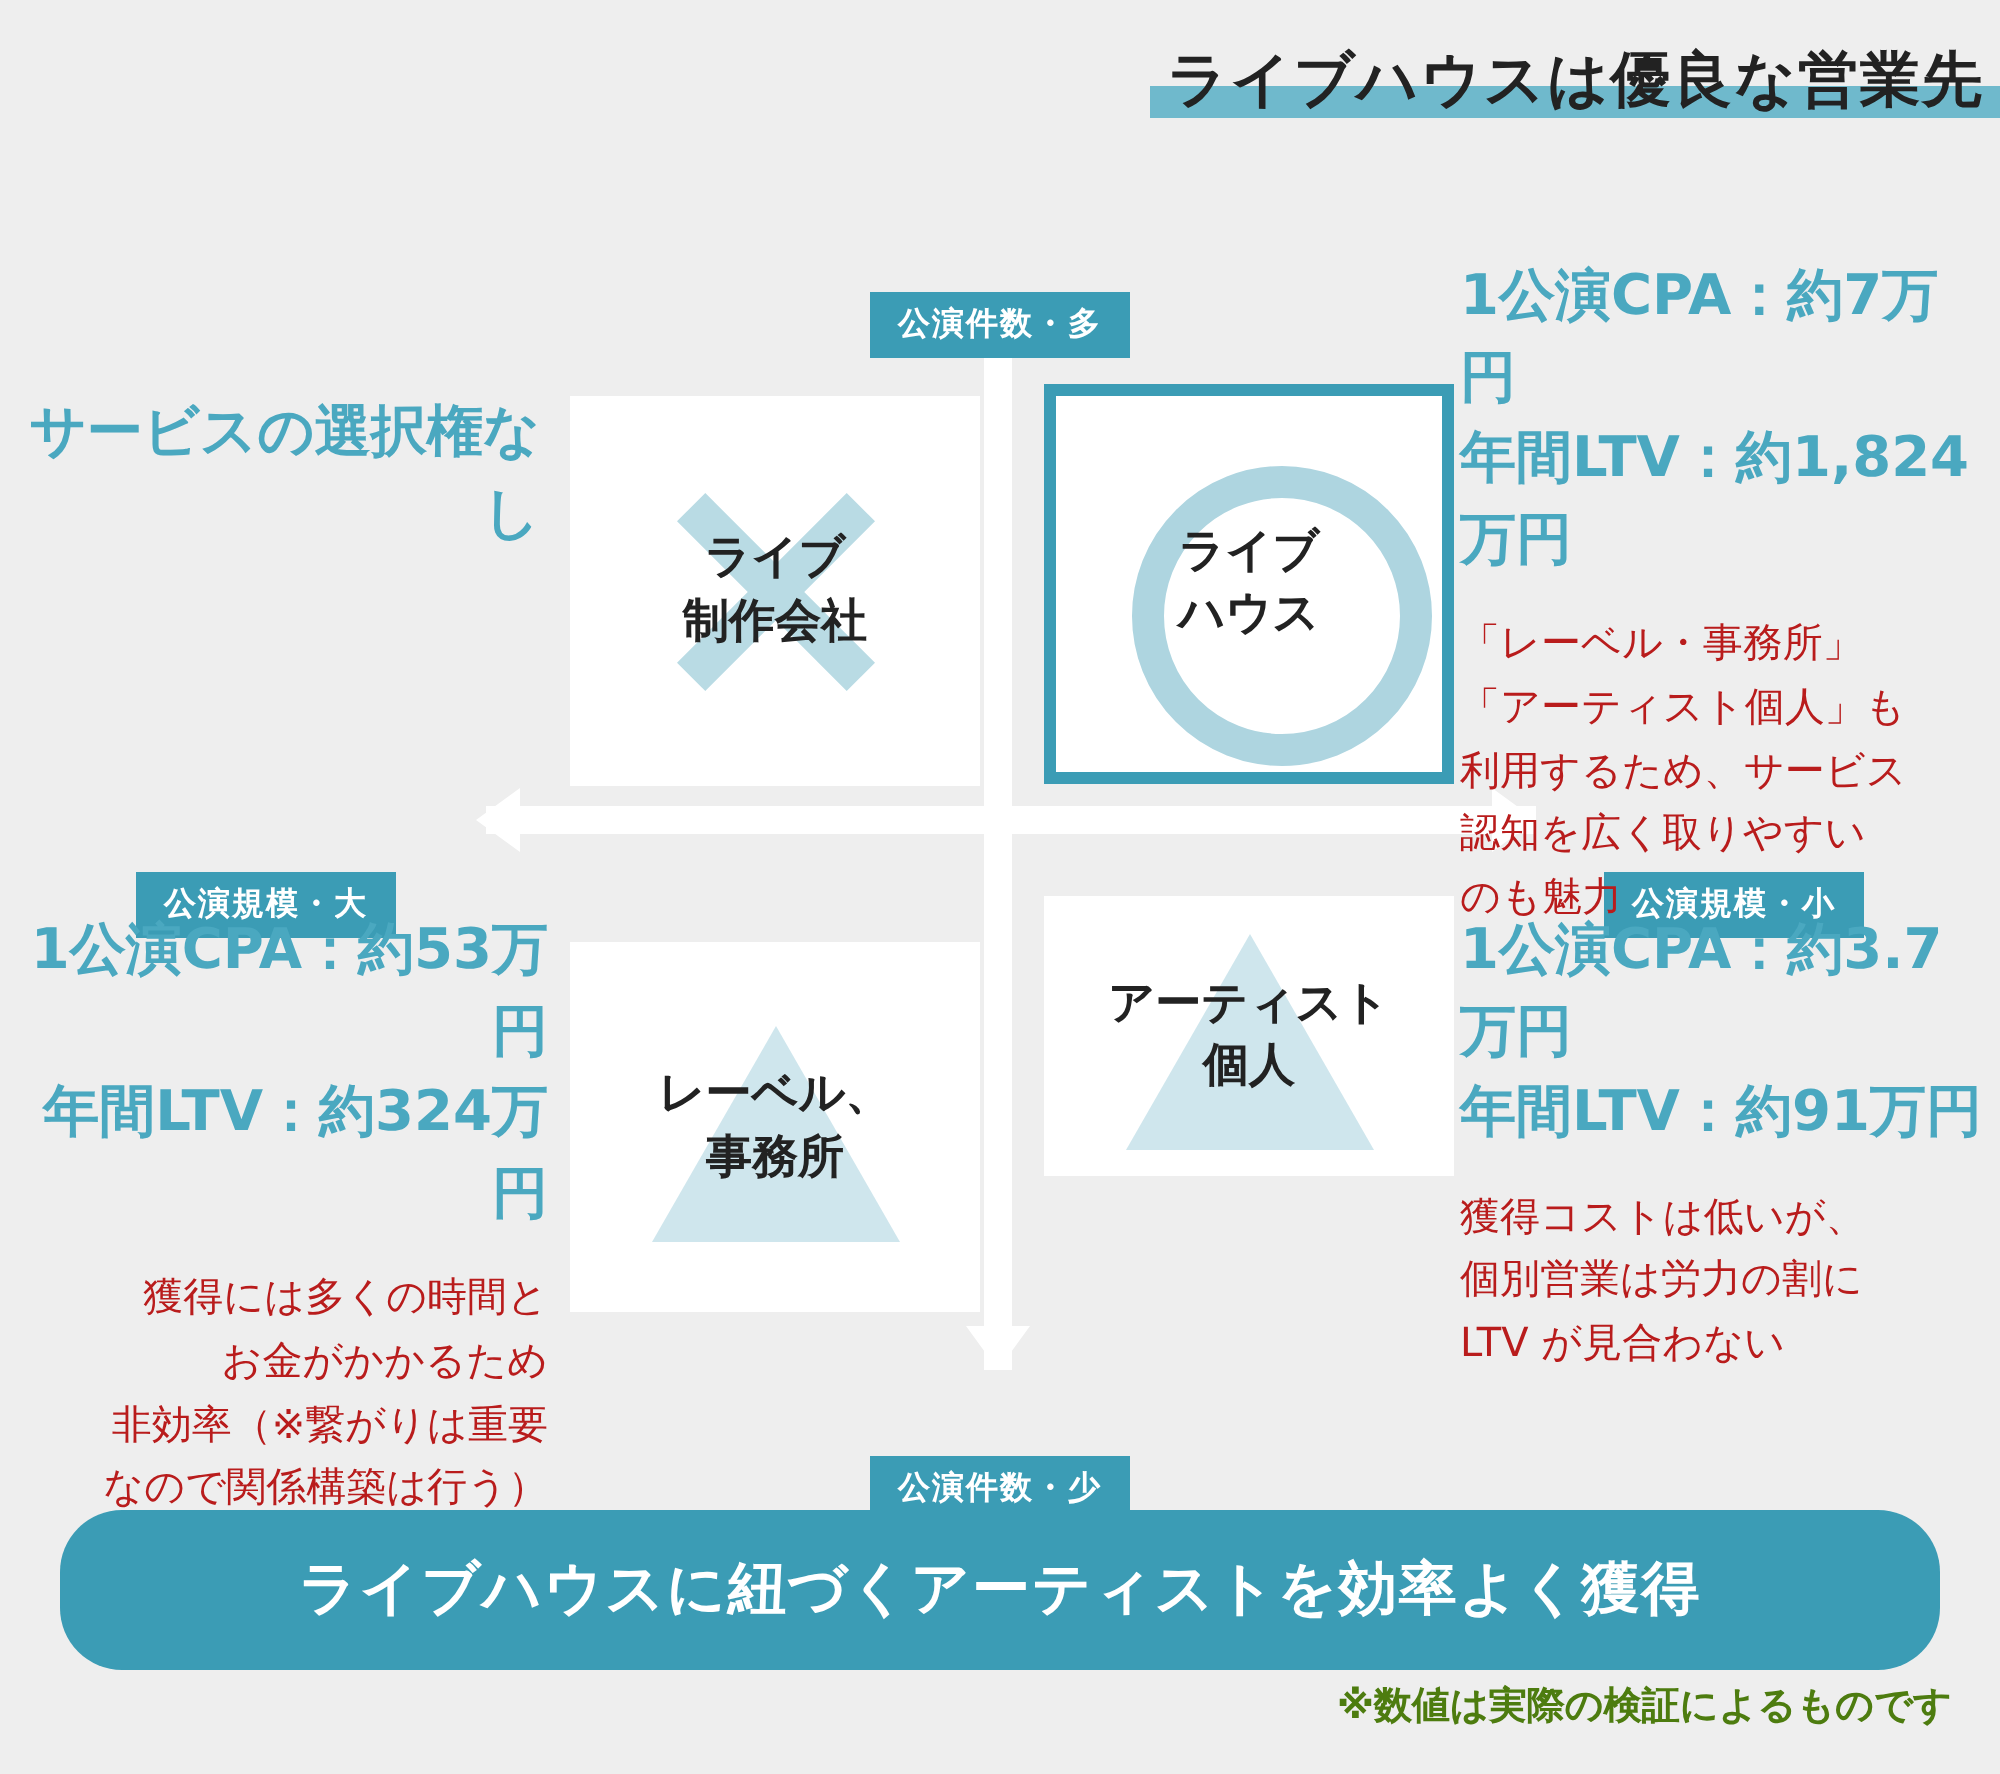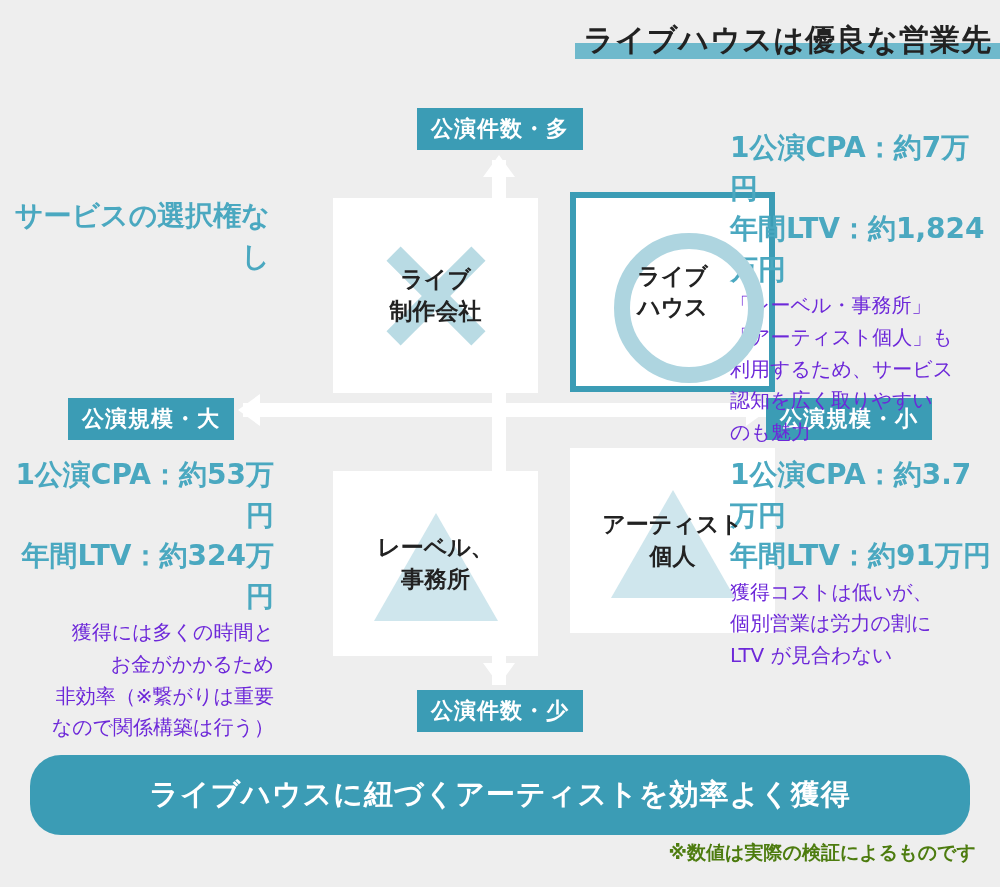--- a/index.html
+++ b/index.html
@@ -45,25 +45,26 @@
     font-weight: bold;
     color: #222222;
     letter-spacing: 1px;
   }
 
   
   .chip {
     position: absolute;
     background: #3b9cb5;
     color: #ffffff;
-    font-size: 22px;
+    font-size: 16px;
     font-weight: bold;
     padding: 6px 14px;
     letter-spacing: 1px;
     white-space: nowrap;
+    margin-top: 38px;
   }
   .chip-top    { top: 108px; left: 50%; transform: translateX(-50%); }
   .chip-bottom { top: 690px; left: 50%; transform: translateX(-50%); }
   .chip-left   { top: 398px; left: 68px; }
   .chip-right  { top: 398px; right: 68px; }
 
   
   .axis-v {
     position: absolute;
     left: 499px;
@@ -113,37 +114,36 @@
   }
 
   
   .card {
     position: absolute;
     background: #ffffff;
     display: flex;
     align-items: center;
     justify-content: center;
     box-sizing: border-box;
-    margin-left: 48px;
   }
   .card-label {
     position: relative;
     z-index: 3;
     font-size: 23px;
     font-weight: bold;
     line-height: 1.35;
     text-align: center;
     color: #222222;
     white-space: pre-line;
   }
   .card-tl { left: 285px; top: 198px; width: 205px; height: 195px; }
   .card-tr { left: 522px; top: 192px; width: 205px; height: 200px;
              border: 6px solid #3b9cb5; }
   .card-bl { left: 285px; top: 471px; width: 205px; height: 185px; }
-  .card-br { left: 522px; top: 448px; width: 205px; height: 185px; }
+  .card-br { left: 522px; top: 448px; width: 205px; height: 140px; }
 
   
   .mark {
     position: absolute;
     z-index: 1;
     pointer-events: none;
   }
   .mark-x {
     left: 50%; top: 50%;
     width: 120px; height: 120px;
@@ -180,23 +180,23 @@
   .note { position: absolute; }
   .note-head {
     font-size: 28px;
     font-weight: bold;
     color: #4aa8c0;
     line-height: 1.45;
     white-space: pre-line;
   }
   .note-body {
     font-size: 20px;
-    color: #6d28d9;
+    color: #b91c1c;
     line-height: 1.58;
-    margin-top: 0;
+    margin-top: 16px;
     white-space: pre-line;
   }
   .note-tl { left: 8px;  top: 196px; width: 262px; text-align: right; }
   .note-tr { left: 730px; top: 128px; width: 262px; text-align: left; }
   .note-bl { left: 8px;  top: 455px; width: 266px; text-align: right; }
   .note-br { left: 730px; top: 455px; width: 266px; text-align: left; }
 
   
   .banner {
     position: absolute;

